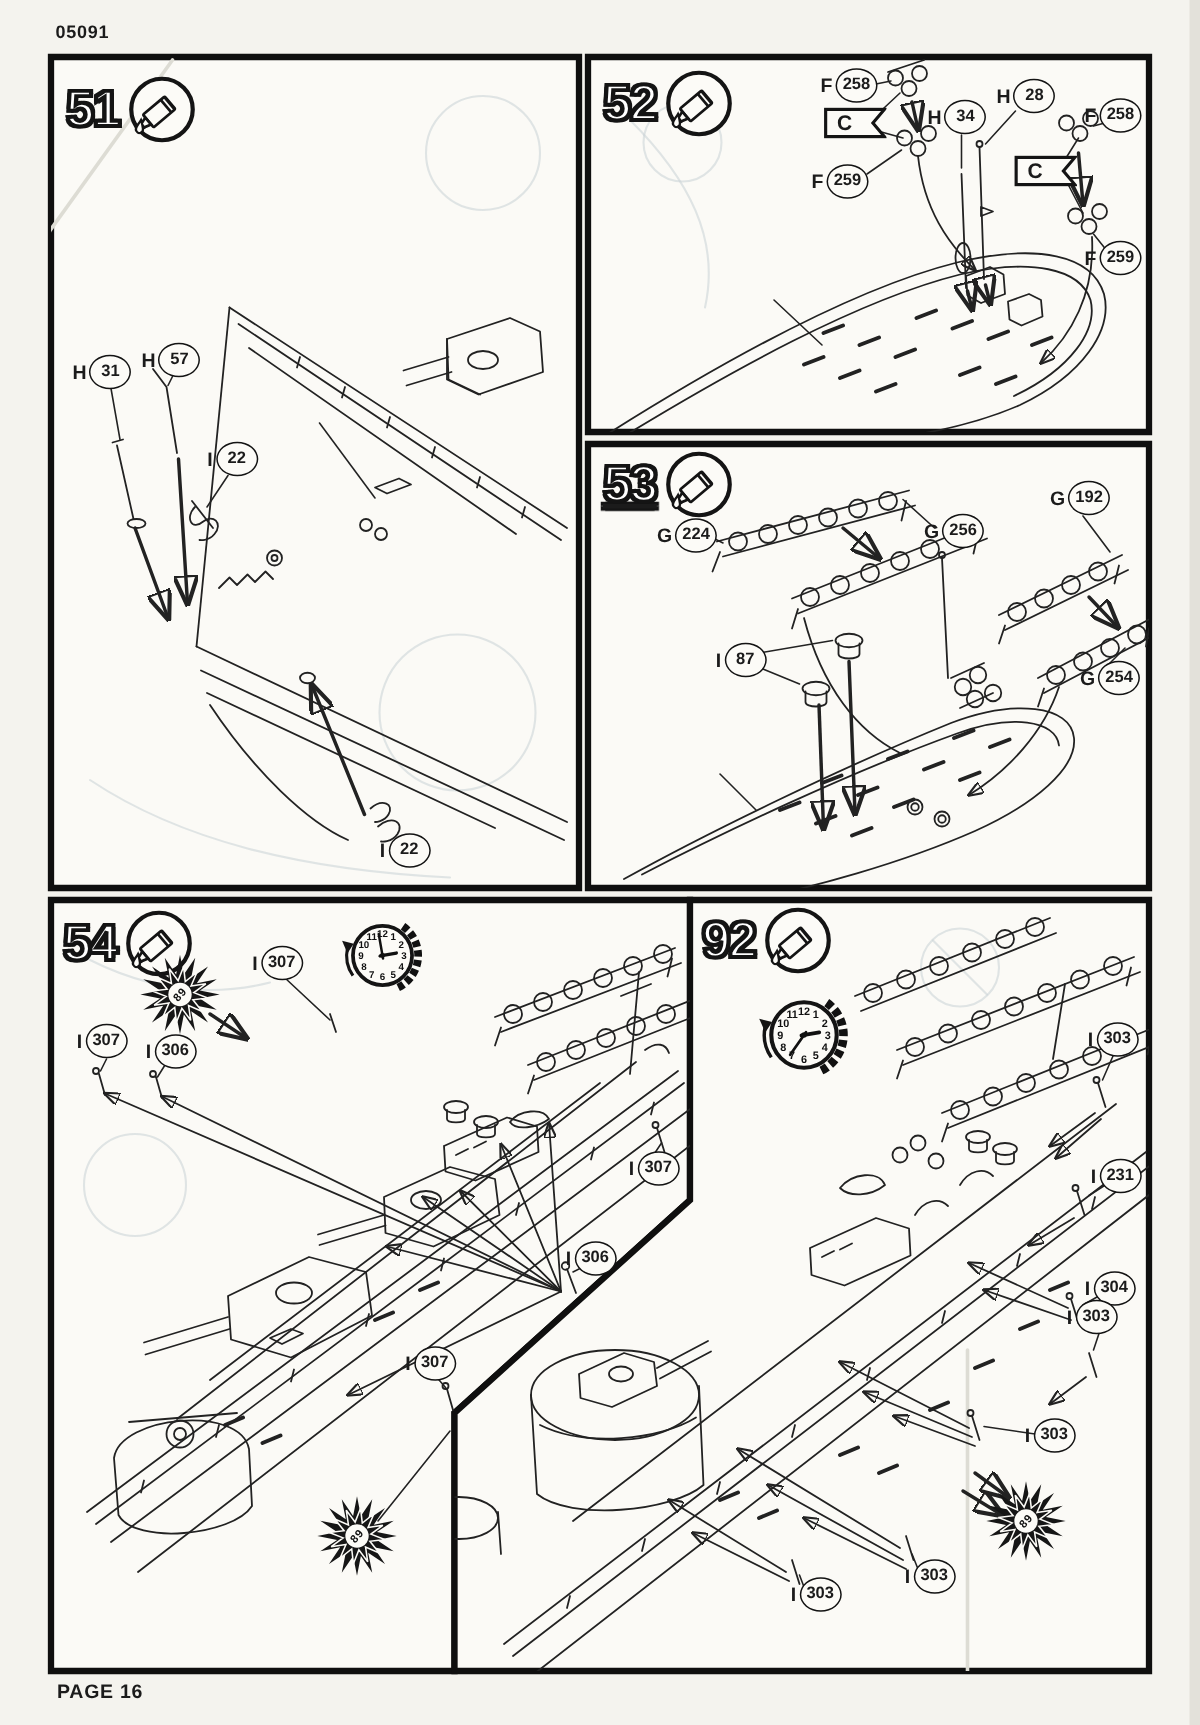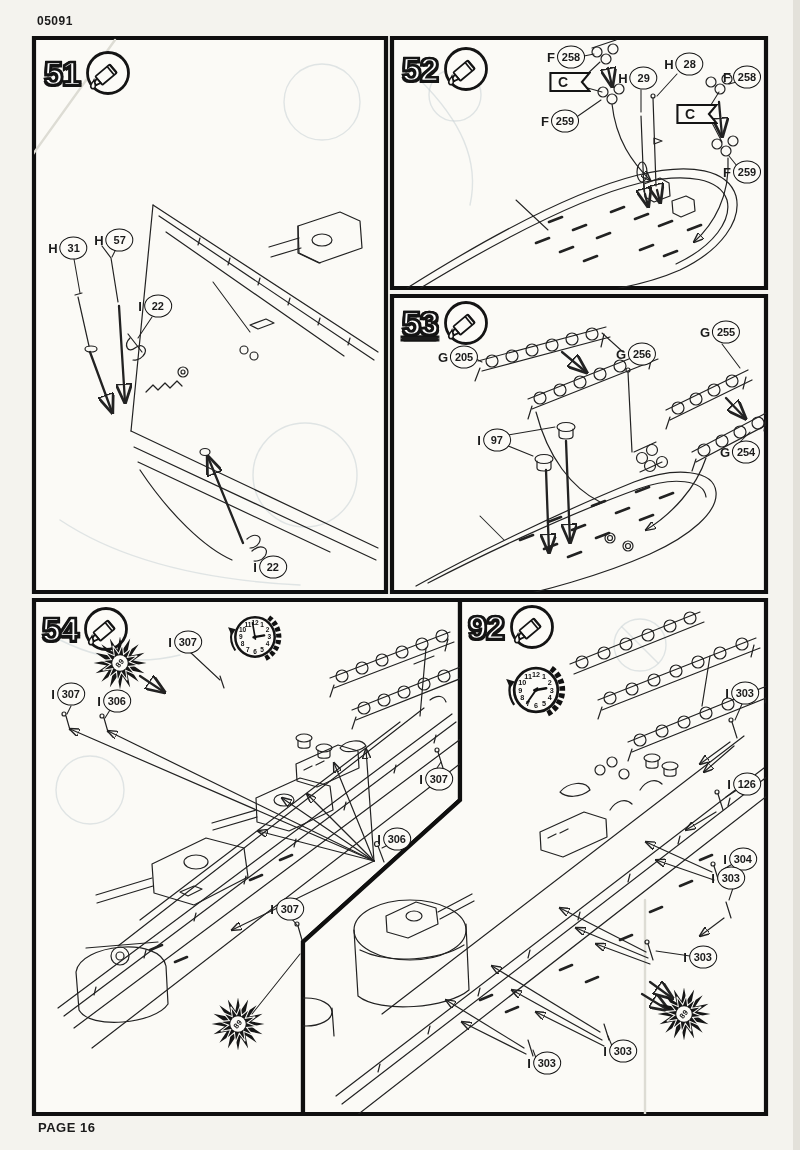--- a/index.html
+++ b/index.html
@@ -496,53 +496,53 @@
       <span class="plabel" style="left: 566px; top: 57px; position: absolute;">
         <b>F</b>
         <i>258</i>
       </span>
       <span class="plabel" style="left: 560px; top: 121px; position: absolute;">
         <b>F</b>
         <i>259</i>
       </span>
       <span class="plabel" style="left: 638px; top: 78px; position: absolute;">
         <b>H</b>
-        <i>29</i>
+        <i>34</i>
       </span>
       <span class="plabel" style="left: 684px; top: 64px; position: absolute;">
         <b>H</b>
         <i>28</i>
       </span>
       <span class="plabel" style="left: 742px; top: 77px; position: absolute;">
         <b>F</b>
         <i>258</i>
       </span>
       <span class="plabel" style="left: 742px; top: 172px; position: absolute;">
         <b>F</b>
         <i>259</i>
       </span>
       <span class="plabel" style="left: 458px; top: 357px; position: absolute;">
         <b>G</b>
-        <i>205</i>
+        <i>224</i>
       </span>
       <span class="plabel" style="left: 636px; top: 354px; position: absolute;">
         <b>G</b>
         <i>256</i>
       </span>
       <span class="plabel" style="left: 720px; top: 332px; position: absolute;">
         <b>G</b>
-        <i>255</i>
+        <i>192</i>
       </span>
       <span class="plabel" style="left: 740px; top: 452px; position: absolute;">
         <b>G</b>
         <i>254</i>
       </span>
       <span class="plabel" style="left: 494px; top: 440px; position: absolute;">
         <b>I</b>
-        <i>97</i>
+        <i>87</i>
       </span>
       <span class="plabel" style="left: 185px; top: 642px; position: absolute;">
         <b>I</b>
         <i>307</i>
       </span>
       <span class="plabel" style="left: 68px; top: 694px; position: absolute;">
         <b>I</b>
         <i>307</i>
       </span>
       <span class="plabel" style="left: 114px; top: 701px; position: absolute;">
@@ -560,21 +560,21 @@
       <span class="plabel" style="left: 287px; top: 909px; position: absolute;">
         <b>I</b>
         <i>307</i>
       </span>
       <span class="plabel" style="left: 742px; top: 693px; position: absolute;">
         <b>I</b>
         <i>303</i>
       </span>
       <span class="plabel" style="left: 744px; top: 784px; position: absolute;">
         <b>I</b>
-        <i>126</i>
+        <i>231</i>
       </span>
       <span class="plabel" style="left: 740px; top: 859px; position: absolute;">
         <b>I</b>
         <i>304</i>
       </span>
       <span class="plabel" style="left: 728px; top: 878px; position: absolute;">
         <b>I</b>
         <i>303</i>
       </span>
       <span class="plabel" style="left: 700px; top: 957px; position: absolute;">

